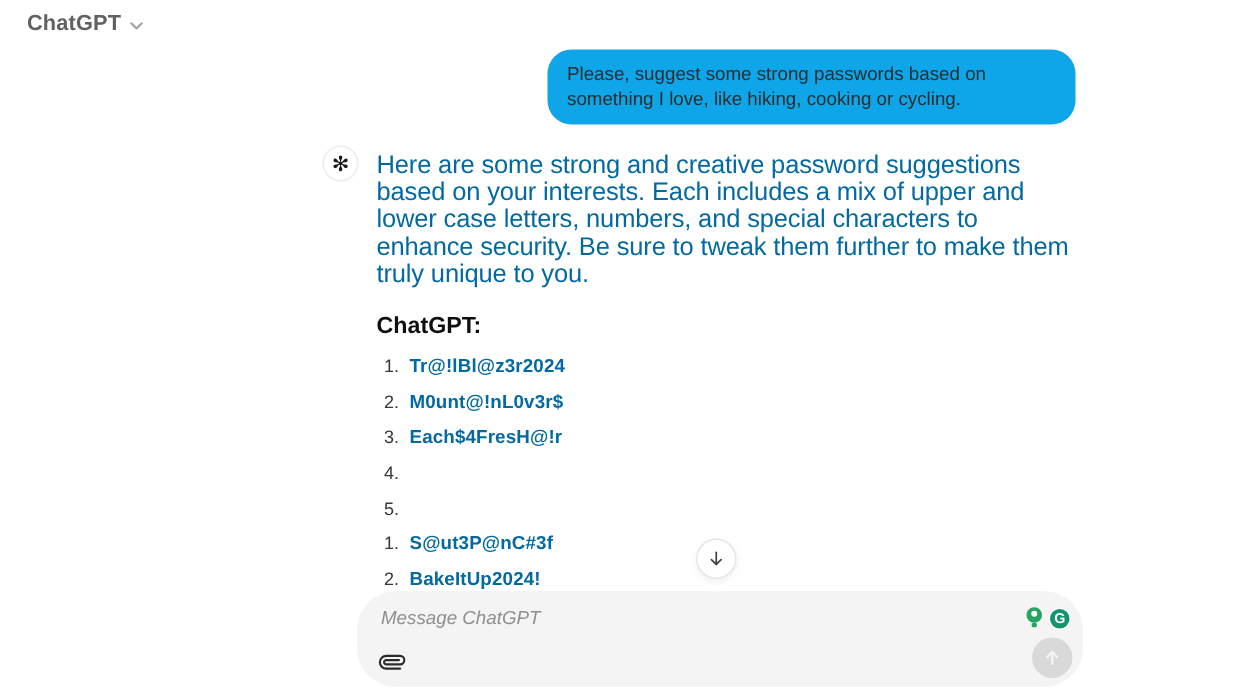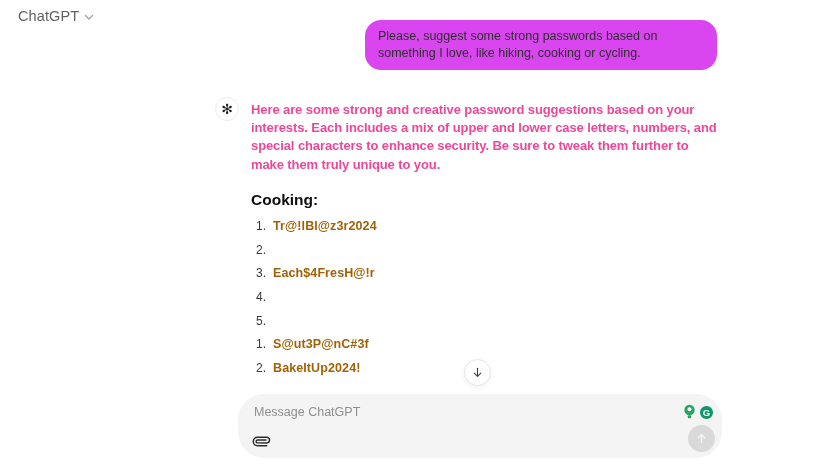--- a/index.html
+++ b/index.html
@@ -11,64 +11,64 @@
     position: relative;
   }
 
   
   .header {
     position: absolute; left: 18px; top: 8px;
     display: flex; align-items: center; gap: 5px;
     cursor: pointer;
   }
   .header-title {
-    font-size: 14.5px; font-weight: 400; color: #616161; letter-spacing: 0.1px; text-align: right;
+    font-size: 14.5px; font-weight: 700; color: #616161; letter-spacing: 0.1px; text-align: right;
   }
   .header-chevron { display: flex; align-items: center; margin-top: 2px; }
 
   
   .user-bubble {
-    position: absolute; top: 20px; right: 108px;
+    position: absolute; top: 33px; right: 108px;
     max-width: 352px;
-    background: #d946ef;
+    background: #0ea5e9;
     border-radius: 16px;
     padding: 8px 13px;
     font-size: 12.5px; line-height: 17px; color: #2e2e2e;
   }
 
   
   .assistant-avatar {
     position: absolute; left: 215px; top: 97px;
     width: 24px; height: 24px; border-radius: 50%;
     border: 1px solid #ececec;
     display: flex; align-items: center; justify-content: center;
     font-size: 14px; color: #191919; background: #fff;
   }
   .assistant-body {
     position: absolute; left: 251px; top: 101px; width: 478px;
   }
   .assistant-intro {
-    font-size: 13px; line-height: 18.2px; color: #ec4899;
-    letter-spacing: -0.1px; width: 470px; font-weight: bold;
+    font-size: 17px; line-height: 18.2px; color: #0369a1;
+    letter-spacing: -0.1px; width: 470px;
   }
   .section-heading {
     font-size: 15.5px; font-weight: 700; color: #0f0f0f;
     margin-top: 17px; margin-bottom: 9px;
   }
   .pw-list { list-style: none; }
   .pw-item {
     display: flex; align-items: baseline;
     height: 23.7px; line-height: 17px;
   }
   .pw-num {
     width: 15px; text-align: right; margin-right: 7px;
     font-size: 12px; color: #383838;
   }
   .pw-text {
-    font-size: 12.5px; font-weight: 700; color: #a16207; letter-spacing: 0.1px;
+    font-size: 12.5px; font-weight: 700; color: #0369a1; letter-spacing: 0.1px;
   }
 
   
   .scroll-btn {
     position: absolute; left: 464px; top: 359px;
     width: 27px; height: 27px; border-radius: 50%;
     background: #ffffff; border: 1px solid #e6e6e6;
     box-shadow: 0 2px 6px rgba(0,0,0,0.06);
     display: flex; align-items: center; justify-content: center;
     cursor: pointer;
@@ -77,21 +77,21 @@
   
   .composer {
     position: absolute; left: 238px; top: 394px;
     width: 484px; height: 64px;
     background: #f4f4f4; border-radius: 26px;
   }
   .composer-input {
     position: absolute; left: 16px; top: 6px; right: 50px;
     border: none; background: transparent; outline: none;
     font-family: "Liberation Sans", sans-serif;
-    font-size: 12.5px; color: #2e2e2e; height: 24px;
+    font-size: 12.5px; color: #2e2e2e; height: 24px; font-style: italic;
   }
   .composer-input::placeholder { color: #8f8f8f; opacity: 1; }
   .ext-icons {
     position: absolute; top: 10px; right: 8px;
     display: flex; align-items: center; gap: 3px;
   }
   .ext-bulb { display: flex; }
   .grammarly-badge {
     width: 15px; height: 15px; border-radius: 50%;
     background: #12946c; color: #ffffff;
@@ -129,28 +129,29 @@
   <span>Please, suggest some strong passwords based on something I love, like hiking, cooking or cycling.</span>
 </div>
 
 <div class="assistant-avatar">
   <span>✻</span>
 </div>
 
 <div class="assistant-body">
   <div class="assistant-intro">Here are some strong and creative password suggestions based on your interests. Each includes a mix of upper and lower case letters, numbers, and special characters to enhance security. Be sure to tweak them further to make them truly unique to you.</div>
   <div id="assistant-sections">
-      <div class="section-heading">Cooking:</div>
+      <div class="section-heading">ChatGPT:</div>
       <ol class="pw-list">
         <li class="pw-item">
           <span class="pw-num">1.</span>
           <span class="pw-text">Tr@!lBl@z3r2024</span>
         </li>
         <li class="pw-item">
           <span class="pw-num">2.</span>
+          <span class="pw-text">M0unt@!nL0v3r$</span>
         </li>
         <li class="pw-item">
           <span class="pw-num">3.</span>
           <span class="pw-text">Each$4FresH@!r</span>
         </li>
         <li class="pw-item">
           <span class="pw-num">4.</span>
         </li>
         <li class="pw-item">
           <span class="pw-num">5.</span>

